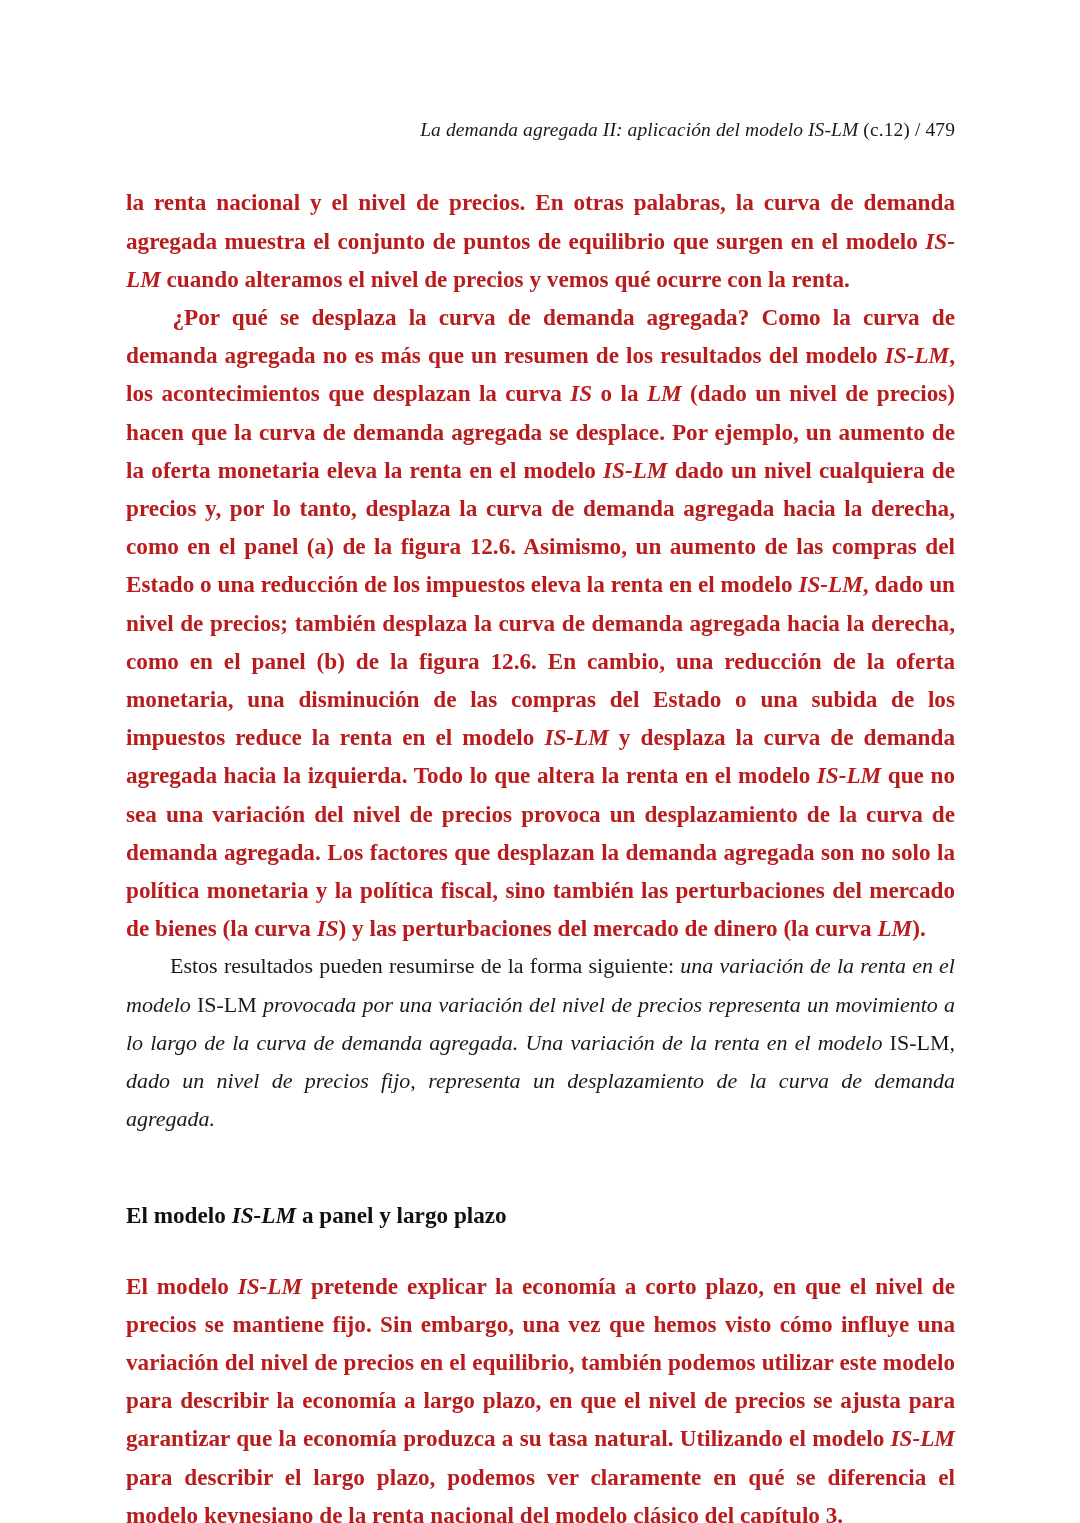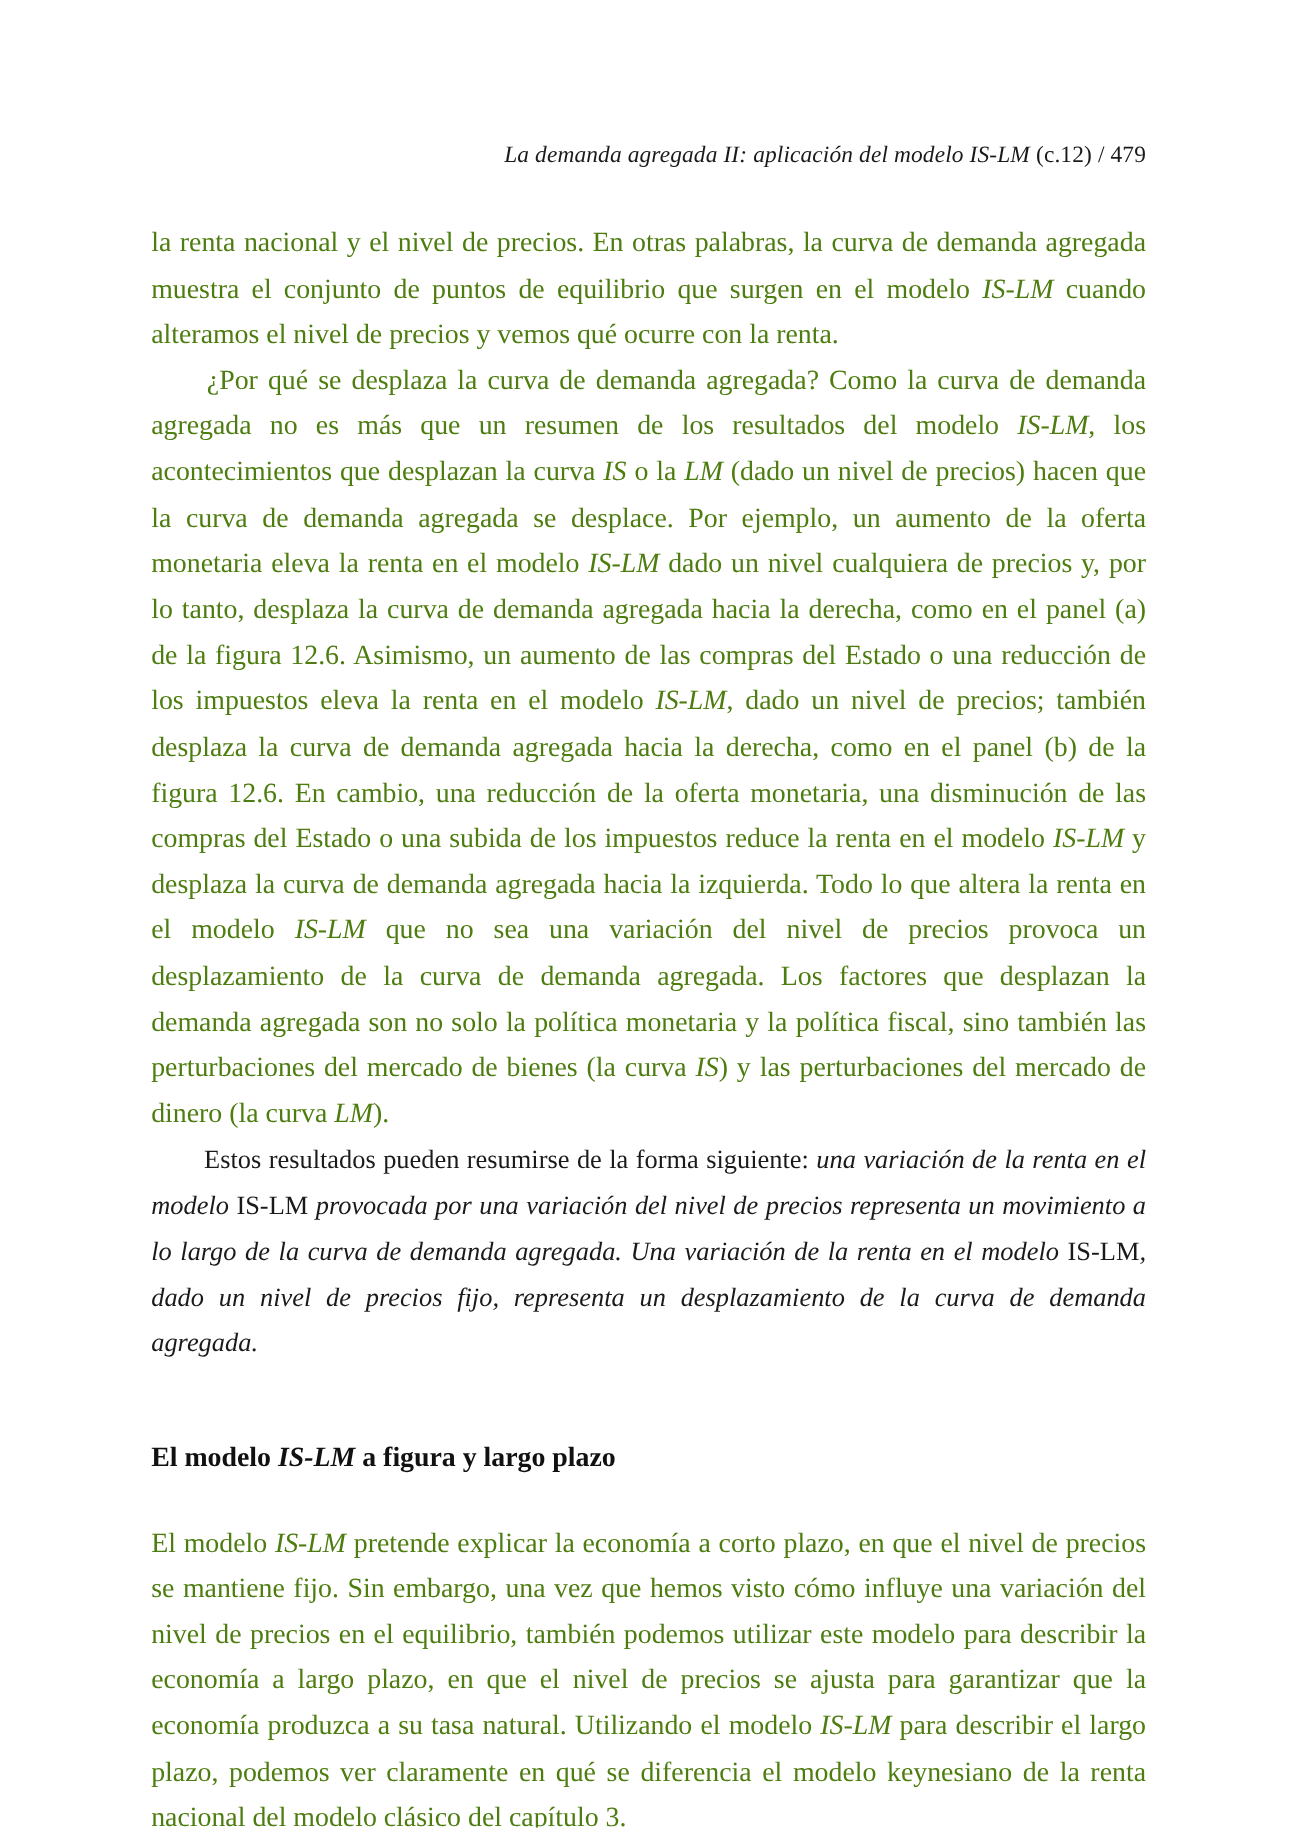--- a/index.html
+++ b/index.html
@@ -50,21 +50,22 @@
   }
 
   
   .body-text {
     font-size: 23.2px;
     line-height: 38.2px;
     text-align: justify;
     text-justify: inter-word;
     margin: 0;
     hyphens: none;
-    color: #4d7c0f;
+    color: #b91c1c;
+    font-weight: bold;
   }
   .body-text.first {
     margin-top: 42px;
   }
   .body-text.indent {
     text-indent: 2.0em;
   }
 
   
   i, .var {
@@ -114,18 +115,18 @@
     <div class="running-head">
       <span>La demanda agregada II: aplicación del modelo IS-LM</span><span class="rh-roman">&nbsp;<span>(c.12)</span>&nbsp;<span>/</span>&nbsp;<span>479</span></span>
     </div>
 
     <p class="body-text first"><span>la renta nacional y el nivel de precios. En otras palabras, la curva de demanda agregada muestra el conjunto de puntos de equilibrio que surgen en el modelo </span><i class="var">IS-LM</i><span> cuando alteramos el nivel de precios y vemos qué ocurre con la renta.</span></p>
 
     <p class="body-text indent"><span>¿Por qué se desplaza la curva de demanda agregada? Como la curva de demanda agregada no es más que un resumen de los resultados del modelo </span><i class="var">IS-LM</i><span>, los acontecimientos que desplazan la curva </span><i class="var">IS</i><span> o la </span><i class="var">LM</i><span> (dado un nivel de precios) hacen que la curva de demanda agregada se desplace. Por ejemplo, un aumento de la oferta monetaria eleva la renta en el modelo </span><i class="var">IS-LM</i><span> dado un nivel cualquiera de precios y, por lo tanto, desplaza la curva de demanda agregada hacia la derecha, como en el panel (a) de la figura 12.6. Asimismo, un aumento de las compras del Estado o una reducción de los impuestos eleva la renta en el modelo </span><i class="var">IS-LM</i><span>, dado un nivel de precios; también desplaza la curva de demanda agregada hacia la derecha, como en el panel (b) de la figura 12.6. En cambio, una reducción de la oferta monetaria, una disminución de las compras del Estado o una subida de los impuestos reduce la renta en el modelo </span><i class="var">IS-LM</i><span> y desplaza la curva de demanda agregada hacia la izquierda. Todo lo que altera la renta en el modelo </span><i class="var">IS-LM</i><span> que no sea una variación del nivel de precios provoca un desplazamiento de la curva de demanda agregada. Los factores que desplazan la demanda agregada son no solo la política monetaria y la política fiscal, sino también las perturbaciones del mercado de bienes (la curva </span><i class="var">IS</i><span>) y las perturbaciones del mercado de dinero (la curva </span><i class="var">LM</i><span>).</span></p>
 
     <p class="summary"><span>Estos resultados pueden resumirse de la forma siguiente: </span><span class="em-run">una variación de la renta en el modelo </span><span class="roman-run">IS-LM</span><span class="em-run"> provocada por una variación del nivel de precios representa un movimiento a lo largo de la curva de demanda agregada. Una variación de la renta en el modelo </span><span class="roman-run">IS-LM</span><span class="em-run">, dado un nivel de precios fijo, representa un desplazamiento de la curva de demanda agregada.</span></p>
 
-    <h2 class="section-heading"><span>El modelo </span><span class="var">IS-LM</span><span> a figura y largo plazo</span></h2>
+    <h2 class="section-heading"><span>El modelo </span><span class="var">IS-LM</span><span> a panel y largo plazo</span></h2>
 
     <p class="body-text after-heading"><span>El modelo </span><i class="var">IS-LM</i><span> pretende explicar la economía a corto plazo, en que el nivel de precios se mantiene fijo. Sin embargo, una vez que hemos visto cómo influye una variación del nivel de precios en el equilibrio, también podemos utilizar este modelo para describir la economía a largo plazo, en que el nivel de precios se ajusta para garantizar que la economía produzca a su tasa natural. Utilizando el modelo </span><i class="var">IS-LM</i><span> para describir el largo plazo, podemos ver claramente en qué se diferencia el modelo keynesiano de la renta nacional del modelo clásico del capítulo 3.</span></p>
 
   </div>
 </div>
 
 </body></html>

